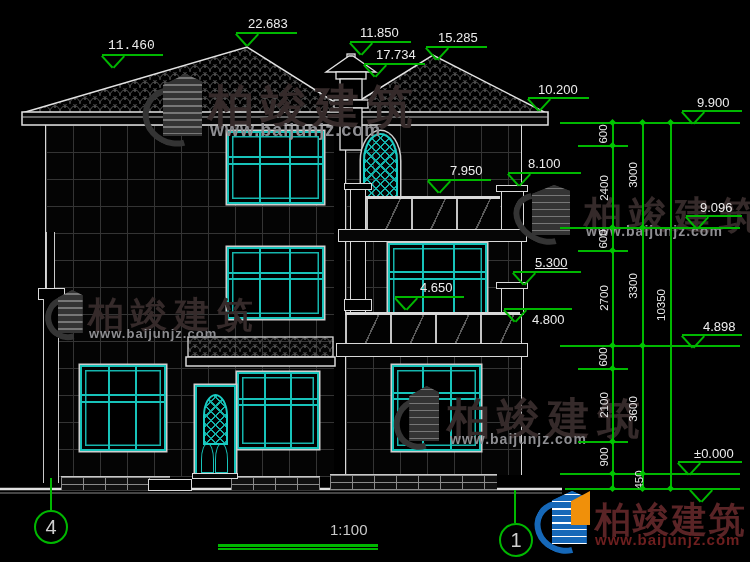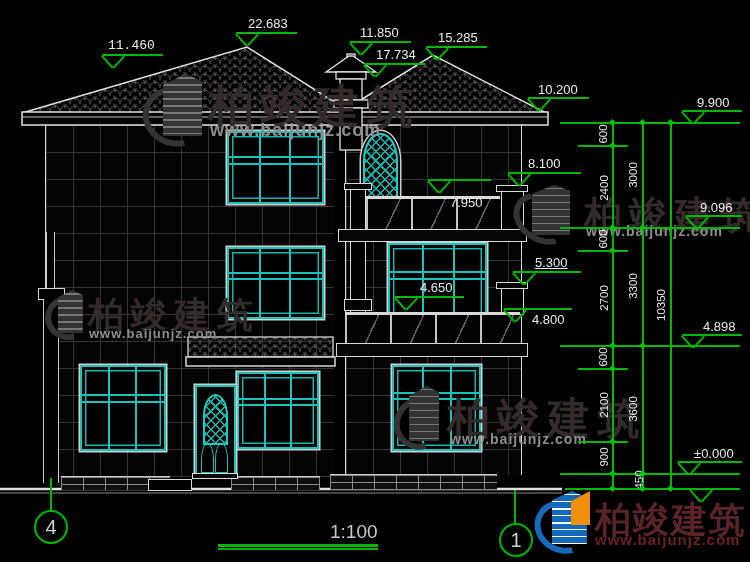--- a/index.html
+++ b/index.html
@@ -52,21 +52,21 @@
   .tri::after{right:0;transform-origin:100% 50%;transform:rotate(-47.5deg);}
   .etext{position:absolute;color:#ececec;font-size:13px;white-space:nowrap;z-index:6;}
   .vdim{position:absolute;color:#e8e8e8;font-size:11.5px;white-space:nowrap;z-index:6;
         transform:translate(-50%,-50%) rotate(-90deg);}
   .axis-line{position:absolute;width:1.5px;background:#00b800;z-index:6;}
   .axis-circle{position:absolute;width:30px;height:30px;border:2px solid #00b800;border-radius:50%;
         color:#cfcfcf;font-size:20px;display:flex;align-items:center;justify-content:center;z-index:6;}
 
   
   .title{position:absolute;color:#f2f2f2;font-size:24px;font-weight:bold;letter-spacing:1px;z-index:6;}
-  .scale{position:absolute;color:#c9c9c9;font-size:19px;z-index:6;}
+  .scale{position:absolute;color:#c9c9c9;font-size:15px;z-index:6;}
 
   
   .wm-text{position:absolute;color:#352a2a;font-weight:bold;white-space:nowrap;z-index:5;letter-spacing:7px;}
   .wm-url{position:absolute;color:#8e8e92;font-weight:bold;white-space:nowrap;z-index:5;letter-spacing:1px;}
   .wm-logo{position:absolute;z-index:5;}
   .wm-logo .ring{position:absolute;left:0;bottom:0;width:82%;height:64%;border:6px solid #343434;
         border-radius:50%;border-top-color:transparent;border-right-color:transparent;transform:rotate(28deg);}
   .wm-logo .bldg{position:absolute;right:6%;top:0;width:62%;height:86%;background:#343434;
         clip-path:polygon(0 18%,58% 0,100% 12%,100% 100%,0 100%);
         background-image:repeating-linear-gradient(#343434 0 3px,#777 3px 4.5px,#343434 4.5px 7px);}
@@ -191,21 +191,21 @@
     <div class="tri" style="left:364px;top:64px;"></div>
   <div class="etext" style="left:438px;top:30px;">15.285</div>
   <div class="hline" style="left:426px;top:46px;width:61px;"></div>
     <div class="tri" style="left:426px;top:47px;"></div>
   <div class="etext" style="left:538px;top:82px;">10.200</div>
   <div class="hline" style="left:528px;top:97px;width:61px;"></div>
     <div class="tri" style="left:528px;top:98px;"></div>
   <div class="etext" style="left:528px;top:156px;">8.100</div>
   <div class="hline" style="left:508px;top:172px;width:73px;"></div>
     <div class="tri" style="left:508px;top:173px;"></div>
-  <div class="etext" style="left:450px;top:163px;margin-top:32px;">7.950</div>
+  <div class="etext" style="left:450px;top:163px;">7.950</div>
   <div class="hline" style="left:428px;top:179px;width:63px;"></div>
     <div class="tri" style="left:428px;top:180px;"></div>
   <div class="etext" style="left:535px;top:255px;text-decoration:underline;">5.300</div>
   <div class="hline" style="left:513px;top:271px;width:68px;"></div>
     <div class="tri" style="left:513px;top:272px;"></div>
   <div class="etext" style="left:420px;top:280px;">4.650</div>
   <div class="hline" style="left:395px;top:296px;width:69px;"></div>
     <div class="tri" style="left:395px;top:297px;"></div>
   <div class="etext" style="left:532px;top:312px;">4.800</div>
   <div class="hline" style="left:504px;top:308px;width:68px;"></div>

